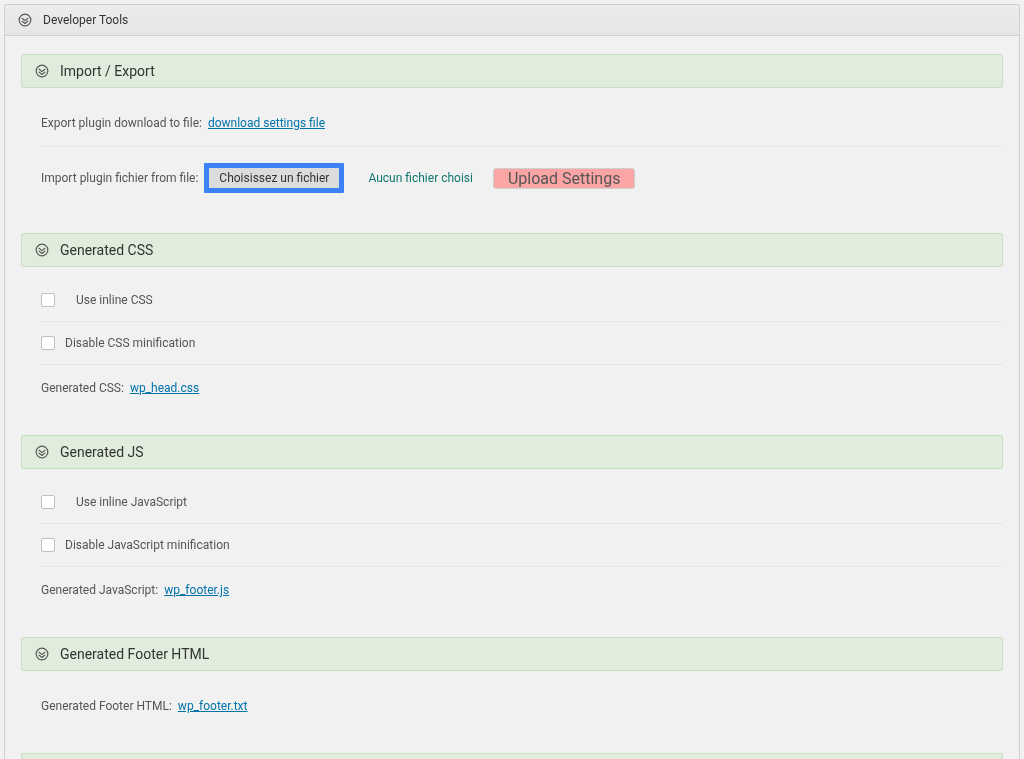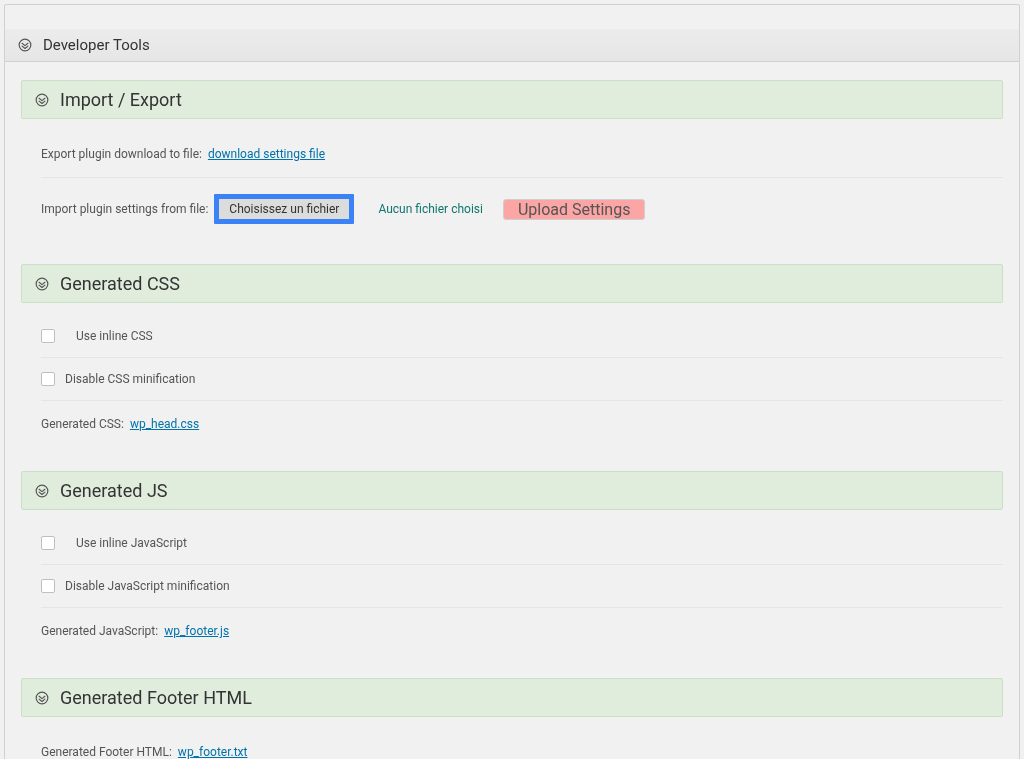--- a/index.html
+++ b/index.html
@@ -15,40 +15,39 @@
     border: 1px solid #d0d0d0;
     border-radius: 2px;
   }
   .main-header {
     background: linear-gradient(#ececec, #e6e6e6);
     border-bottom: 1px solid #d0d0d0;
     padding: 7px 12px;
     display: flex;
     align-items: center;
     gap: 10px;
-    font-size: 15px;
+    font-size: 12px;
     color: #333;
-    margin-top: 24px;
   }
   .main-body {
     background: #f1f1f1;
     padding: 18px 16px 12px 16px;
   }
   .sub-panel {
     margin-bottom: 24px;
   }
   .sub-header {
     background: #e0eddd;
     border: 1px solid #c8e0c3;
     border-radius: 2px;
     padding: 8px 12px;
     display: flex;
     align-items: center;
     gap: 10px;
-    font-size: 18px;
+    font-size: 14px;
     color: #333;
   }
   .sub-body {
     padding: 0 0 0 20px;
   }
   .row {
     padding: 16px 0;
     border-bottom: 1px solid #e5e5e5;
     display: flex;
     align-items: center;
@@ -137,21 +136,21 @@
           </svg>
         </span>
         <span>Import / Export</span>
       </div>
       <div class="sub-body">
         <div class="row first-in-block">
           <span class="row-label">Export plugin download to file: </span>
           <a class="link">download settings file</a>
         </div>
         <div class="row">
-          <span class="row-label">Import plugin settings from file:</span>
+          <span class="row-label">Import plugin fichier from file:</span>
           <span class="file-btn">Choisissez un fichier</span>
           <span class="file-status">Aucun fichier choisi</span>
           <span class="upload-btn">Upload Settings</span>
         </div>
       </div>
     </div>
 
     <div class="sub-panel">
       <div class="sub-header">
         <span class="chevrons-icon">

